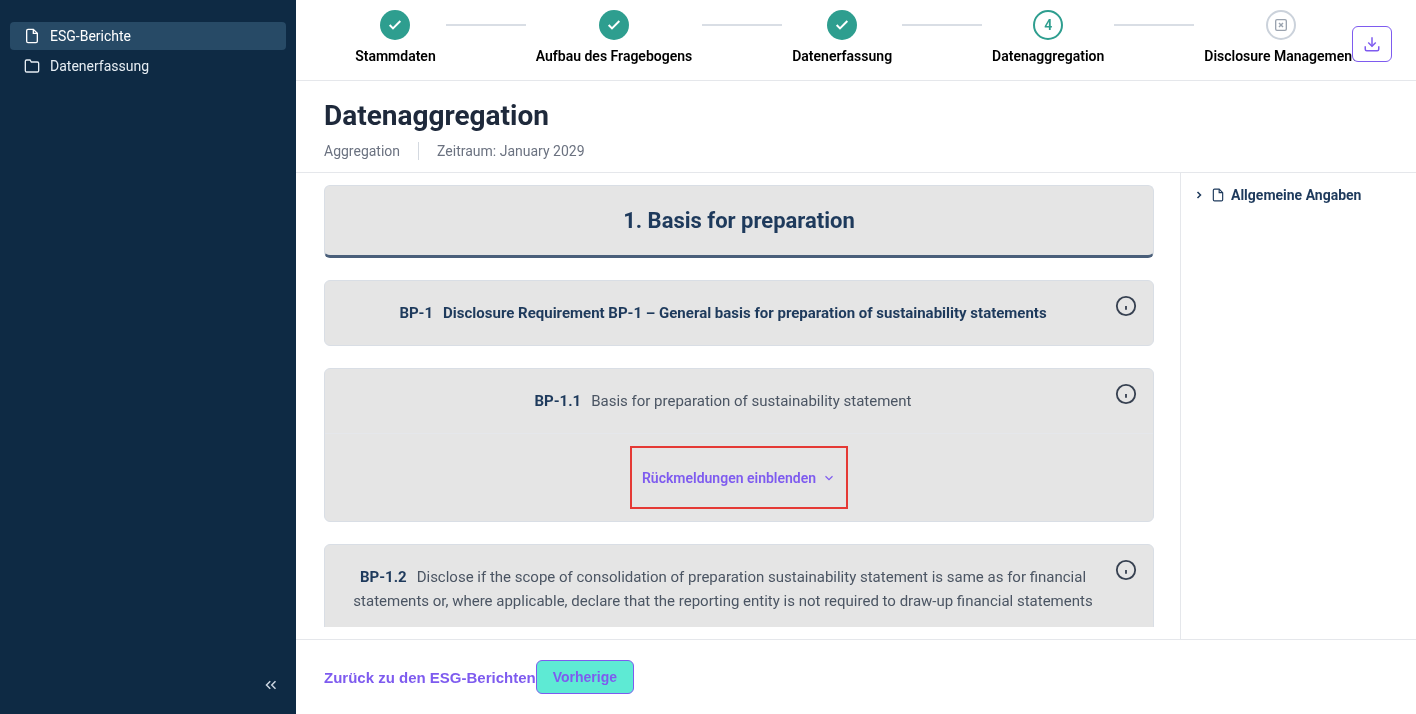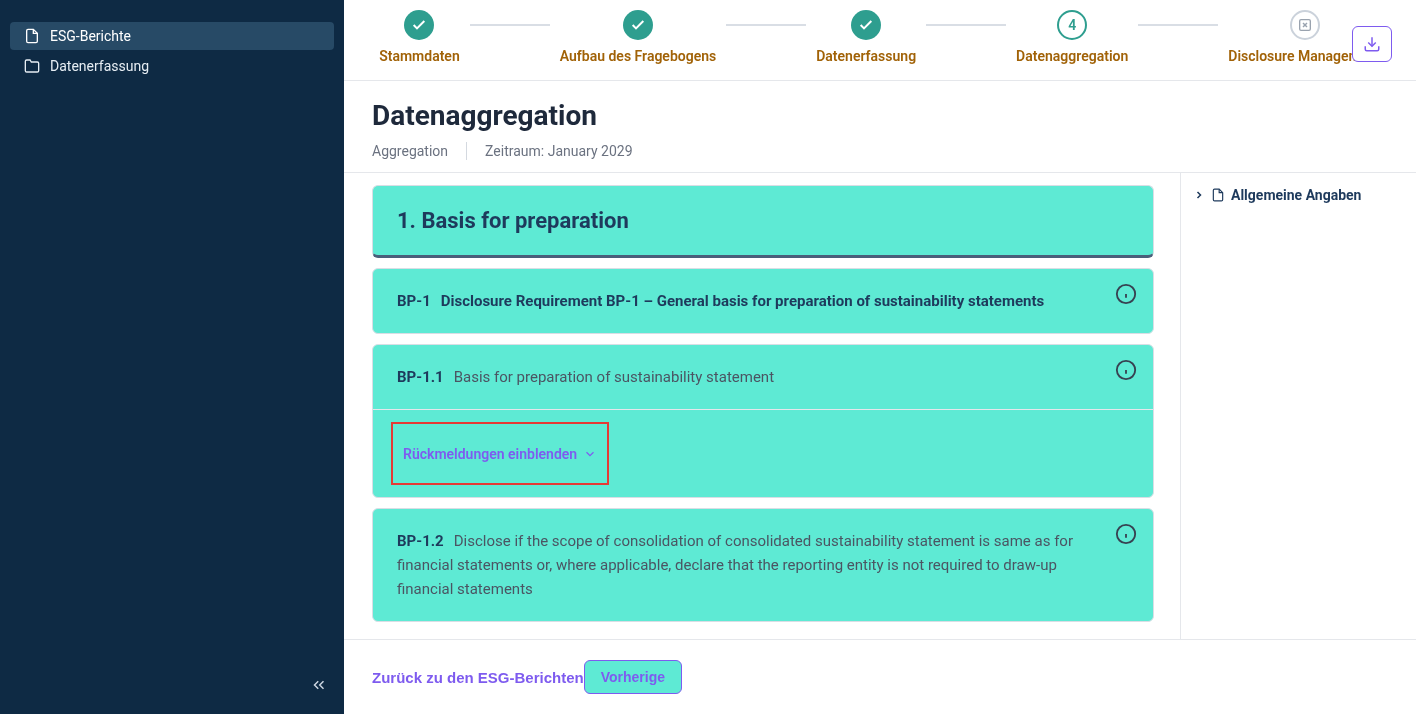--- a/index.html
+++ b/index.html
@@ -1,55 +1,55 @@
 <!DOCTYPE html>
 <html><head>
 <meta charset="utf-8">
 <style>
   * { box-sizing: border-box; margin: 0; padding: 0; }
   html, body { width: 1416px; height: 714px; font-family: "Segoe UI", Roboto, Arial, sans-serif; background: #fff; overflow: hidden; }
   .app { display: flex; width: 100%; height: 100%; }
 
   
-  .sidebar { width: 344px; background: #0e2a44; color: #e6edf3; position: relative; padding-top: 20px; }
+  .sidebar { width: 296px; background: #0e2a44; color: #e6edf3; position: relative; padding-top: 20px; }
   .side-item { display: flex; align-items: center; gap: 10px; padding: 6px 14px; margin: 2px 10px; border-radius: 4px; font-size: 14px; cursor: pointer; }
   .side-item.active { background: #274a66; color: #fff; }
   .side-icon { width: 16px; height: 16px; flex: 0 0 16px; }
   .collapse-btn { position: absolute; bottom: 20px; right: 16px; color: #cbd5e1; cursor: pointer; }
 
   
   .main { flex: 1; display: flex; flex-direction: column; min-width: 0; }
 
   
   .stepper-row { padding: 10px 20px 16px 20px; border-bottom: 1px solid #e5e7eb; position: relative; display: flex; align-items: flex-start; }
   .stepper { display: flex; align-items: flex-start; gap: 0; margin: 0 auto; }
   .step { display: flex; flex-direction: column; align-items: center; gap: 8px; }
   .step-circle { width: 30px; height: 30px; border-radius: 50%; display: flex; align-items: center; justify-content: center; font-weight: 600; font-size: 14px; }
   .step-circle.done { background: #2e9e8f; color: #fff; }
   .step-circle.current { border: 2px solid #2e9e8f; color: #2e9e8f; background: #fff; }
   .step-circle.future { border: 2px solid #cbd2db; color: #9aa3af; background: #fff; }
-  .step-label { font-size: 14px; color: #a16207; font-weight: 600; white-space: nowrap; }
+  .step-label { font-size: 14px; color: #000000; font-weight: 600; white-space: nowrap; }
   .step-conn { width: 80px; height: 2px; background: #d9dee5; margin: 14px 10px 0 10px; }
   .download-btn { position: absolute; right: 24px; top: 26px; width: 40px; height: 36px; border: 1px solid #7e5bef; border-radius: 6px; display: flex; align-items: center; justify-content: center; color: #7e5bef; cursor: pointer; background: #fff; }
 
   
   .title-block { padding: 18px 28px 12px 28px; border-bottom: 1px solid #e5e7eb; }
   .title-block h1 { font-size: 28px; font-weight: 700; color: #1e293b; }
   .meta-row { margin-top: 10px; display: flex; align-items: center; gap: 18px; font-size: 14px; color: #6b7280; }
   .meta-sep { width: 1px; height: 18px; background: #d4d9e0; }
 
   
   .body { flex: 1; display: flex; min-height: 0; }
   .content-wrap { flex: 1; min-width: 0; position: relative; padding: 12px 8px 12px 28px; overflow: hidden; }
   .content-scroll { height: 100%; overflow-y: auto; padding-right: 18px; }
   .content-scroll::-webkit-scrollbar { width: 14px; }
   .content-scroll::-webkit-scrollbar-track { background: #eef1f5; border-radius: 7px; }
   .content-scroll::-webkit-scrollbar-thumb { background: #4a5f7a; border-radius: 7px; }
 
-  .card { border: 1px solid #d9dee5; border-radius: 6px; margin-bottom: 10px; background: #5eead4; }
+  .card { border: 1px solid #d9dee5; border-radius: 6px; margin-bottom: 22px; background: #e5e5e5; text-align: center; }
   .card.section-head { border-bottom: 3px solid #4a5f7a; padding: 22px 24px; }
   .card.section-head h2 { font-size: 22px; font-weight: 700; color: #1e3a5c; }
   .card-body { padding: 20px 56px 20px 24px; position: relative; }
   .info-icon { position: absolute; right: 16px; top: 14px; width: 22px; height: 22px; color: #374151; cursor: pointer; }
   .req-code { color: #1e3a5c; font-weight: 700; font-size: 15px; margin-right: 6px; }
   .req-text { color: #1e3a5c; font-weight: 700; font-size: 15px; }
   .req-text.normal { font-weight: 400; color: #4b5563; }
   .req-line { line-height: 1.5; }
 
   .feedback-bar { border-top: 1px solid #e5e7eb; padding: 12px 18px; }
@@ -216,21 +216,21 @@
             <div class="card-body">
               <div class="info-icon">
                 <svg viewBox="0 0 24 24" fill="none" stroke="currentColor" stroke-width="2">
                     <circle cx="12" cy="12" r="10"></circle>
                     <line x1="12" y1="16" x2="12" y2="12"></line>
                     <line x1="12" y1="8" x2="12.01" y2="8"></line>
                   </svg>
               </div>
               <div class="req-line">
                 <span class="req-code">BP-1.2</span>
-                <span class="req-text normal">Disclose if the scope of consolidation of consolidated sustainability statement is same as for financial statements or, where applicable, declare that the reporting entity is not required to draw-up financial statements</span>
+                <span class="req-text normal">Disclose if the scope of consolidation of preparation sustainability statement is same as for financial statements or, where applicable, declare that the reporting entity is not required to draw-up financial statements</span>
               </div>
             </div>
           </div>
 
           <div style="height:200px"></div>
         </div>
       </div>
 
       <div class="right-nav">
         <div class="right-item">

